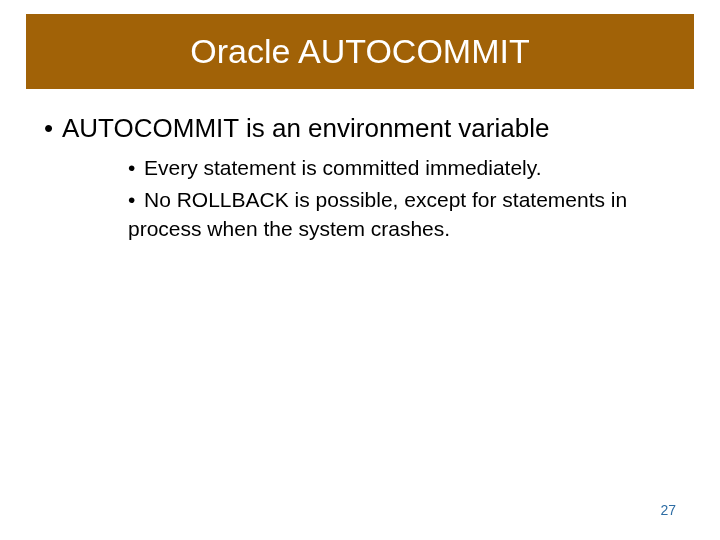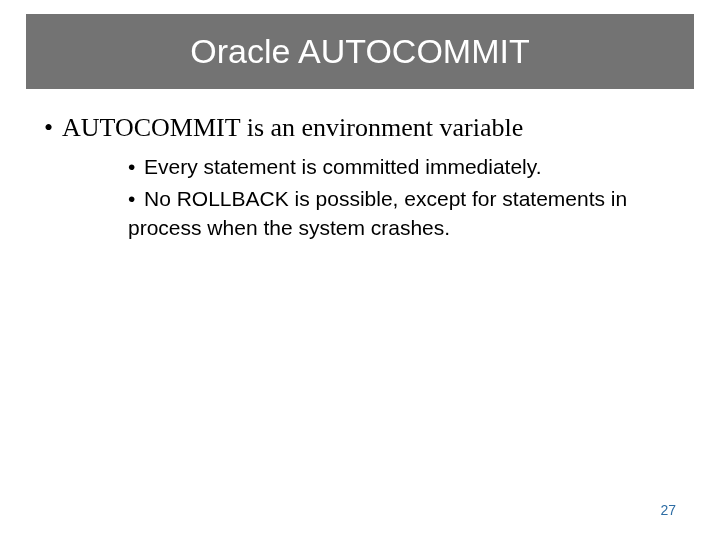--- a/index.html
+++ b/index.html
@@ -5,37 +5,36 @@
   * { margin: 0; padding: 0; box-sizing: border-box; }
   body {
     width: 720px;
     height: 540px;
     background: #ffffff;
     font-family: Arial, Helvetica, sans-serif;
     position: relative;
     overflow: hidden;
   }
   .title-bar {
-    background: #737373;
+    background: #a16207;
     color: #ffffff;
     padding: 18px 0 18px 0;
     margin: 14px 26px 24px 26px;
     text-align: center;
     font-size: 34px;
     font-weight: 400;
   }
   .content {
     padding: 0 30px 0 30px;
     color: #000000;
   }
   .level1 {
     font-size: 26px;
     margin-bottom: 10px;
     padding-left: 14px;
-    font-family: Liberation Serif, serif;
   }
   .level1 .bullet { display:inline-block; width: 18px; }
   .level2 {
     font-size: 24px;
     margin: 2px 0 4px 60px;
   }
   .level2 .dash { display:inline-block; width: 20px; }
   .level3 {
     font-size: 21px;
     margin: 2px 0 4px 98px;

